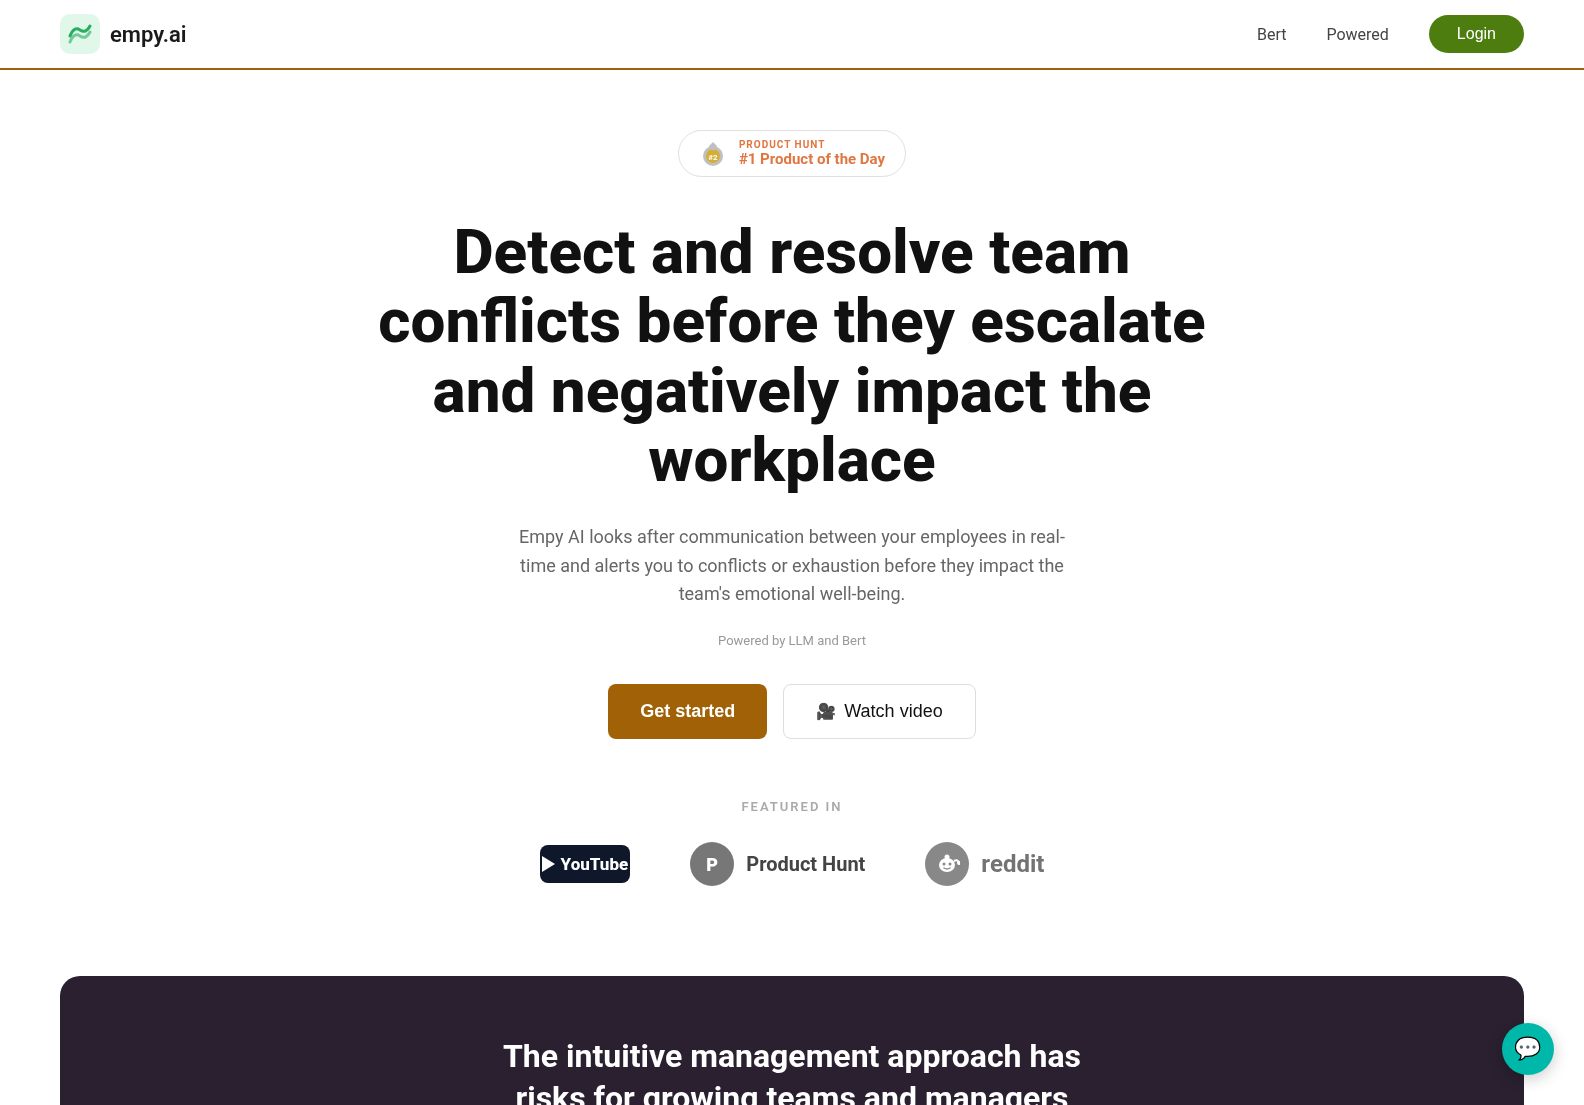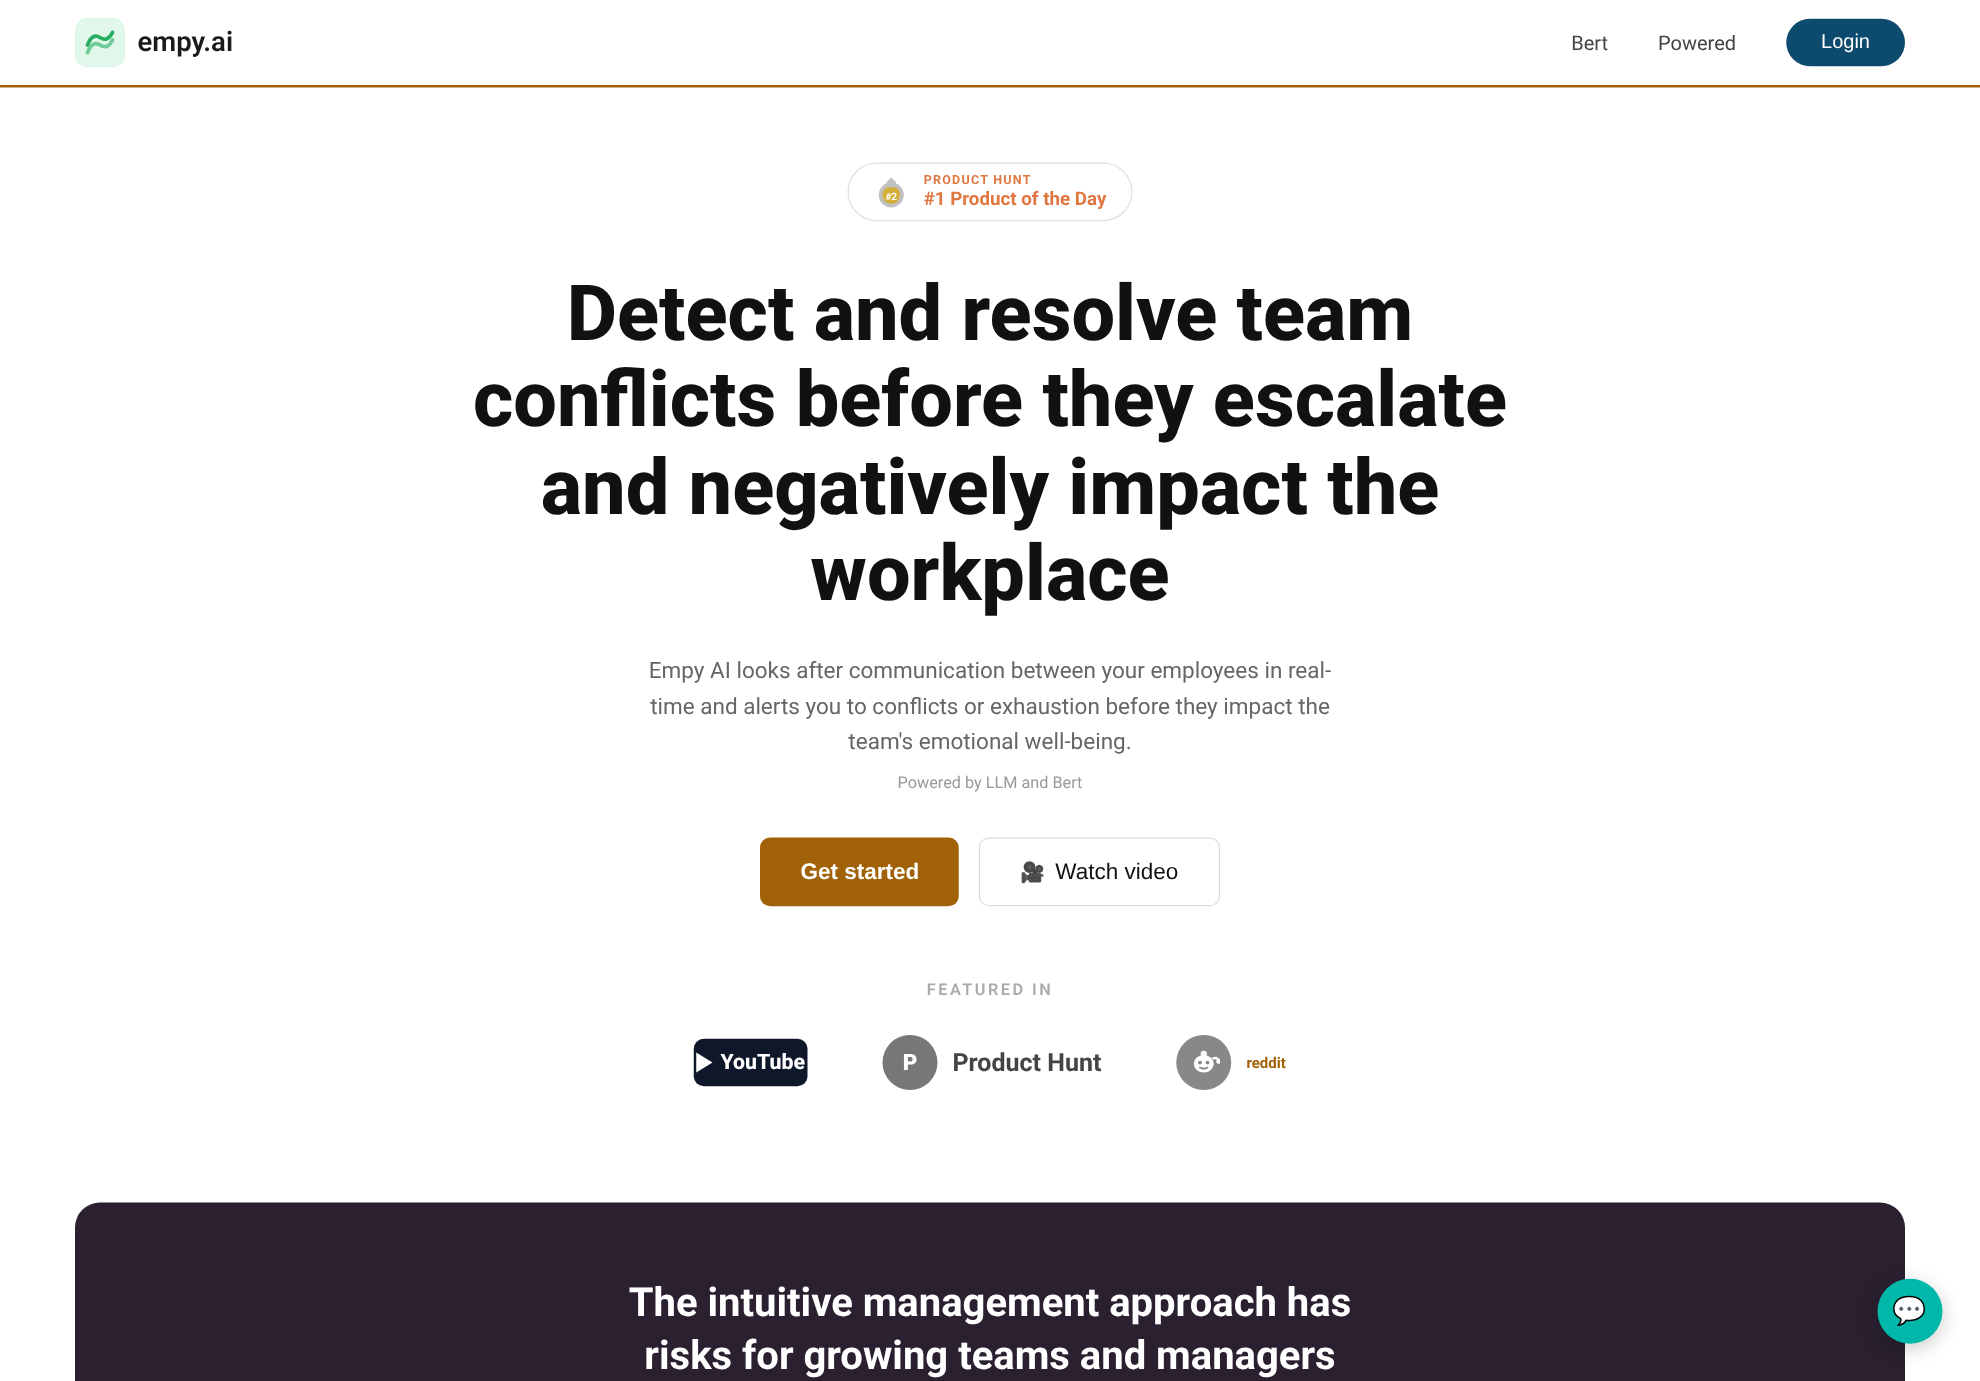--- a/index.html
+++ b/index.html
@@ -46,21 +46,21 @@
       align-items: center;
       gap: 40px;
     }
     .nav-link {
       font-size: 16px;
       color: #444;
       text-decoration: none;
       cursor: pointer;
     }
     .nav-login-btn {
-      background: #0c4a6e;
+      background: #4d7c0f;
       color: #fff;
       border: none;
       border-radius: 50px;
       padding: 10px 28px;
       font-size: 16px;
       font-weight: 500;
       cursor: pointer;
     }
 
     
@@ -114,21 +114,21 @@
       max-width: 900px;
       margin-bottom: 28px;
       color: #111;
     }
 
     .hero-subtext {
       font-size: 18px;
       color: #666;
       max-width: 580px;
       line-height: 1.6;
-      margin-bottom: 10px;
+      margin-bottom: 24px;
     }
 
     .powered-by {
       font-size: 13px;
       color: #999;
       margin-bottom: 36px;
     }
 
     
     .cta-buttons {
@@ -307,21 +307,21 @@
           <svg width="26" height="26" viewBox="0 0 26 26" fill="none">
             <ellipse cx="13" cy="14" rx="8" ry="7" fill="white"></ellipse>
             <circle cx="10" cy="13" r="1.5" fill="#888"></circle>
             <circle cx="16" cy="13" r="1.5" fill="#888"></circle>
             <path d="M10 17 Q13 19 16 17" stroke="#888" stroke-width="1.5" fill="none" stroke-linecap="round"></path>
             <circle cx="13" cy="6" r="2.5" fill="white"></circle>
             <path d="M20 10 Q24 8 25 12" stroke="white" stroke-width="2" fill="none"></path>
             <circle cx="25" cy="12" r="2" fill="white"></circle>
           </svg>
         </div>
-        <span style="color:#a16207;font-weight:700;font-size:12px;">reddit</span>
+        <span style="color:#737373;font-weight:700;font-size:24px;">reddit</span>
       </div>
 
     </div>
   </div>
 
 </section>
 
 <div class="dark-section">
   <h2 class="dark-heading">The intuitive management approach has risks for growing teams and managers</h2>
 

